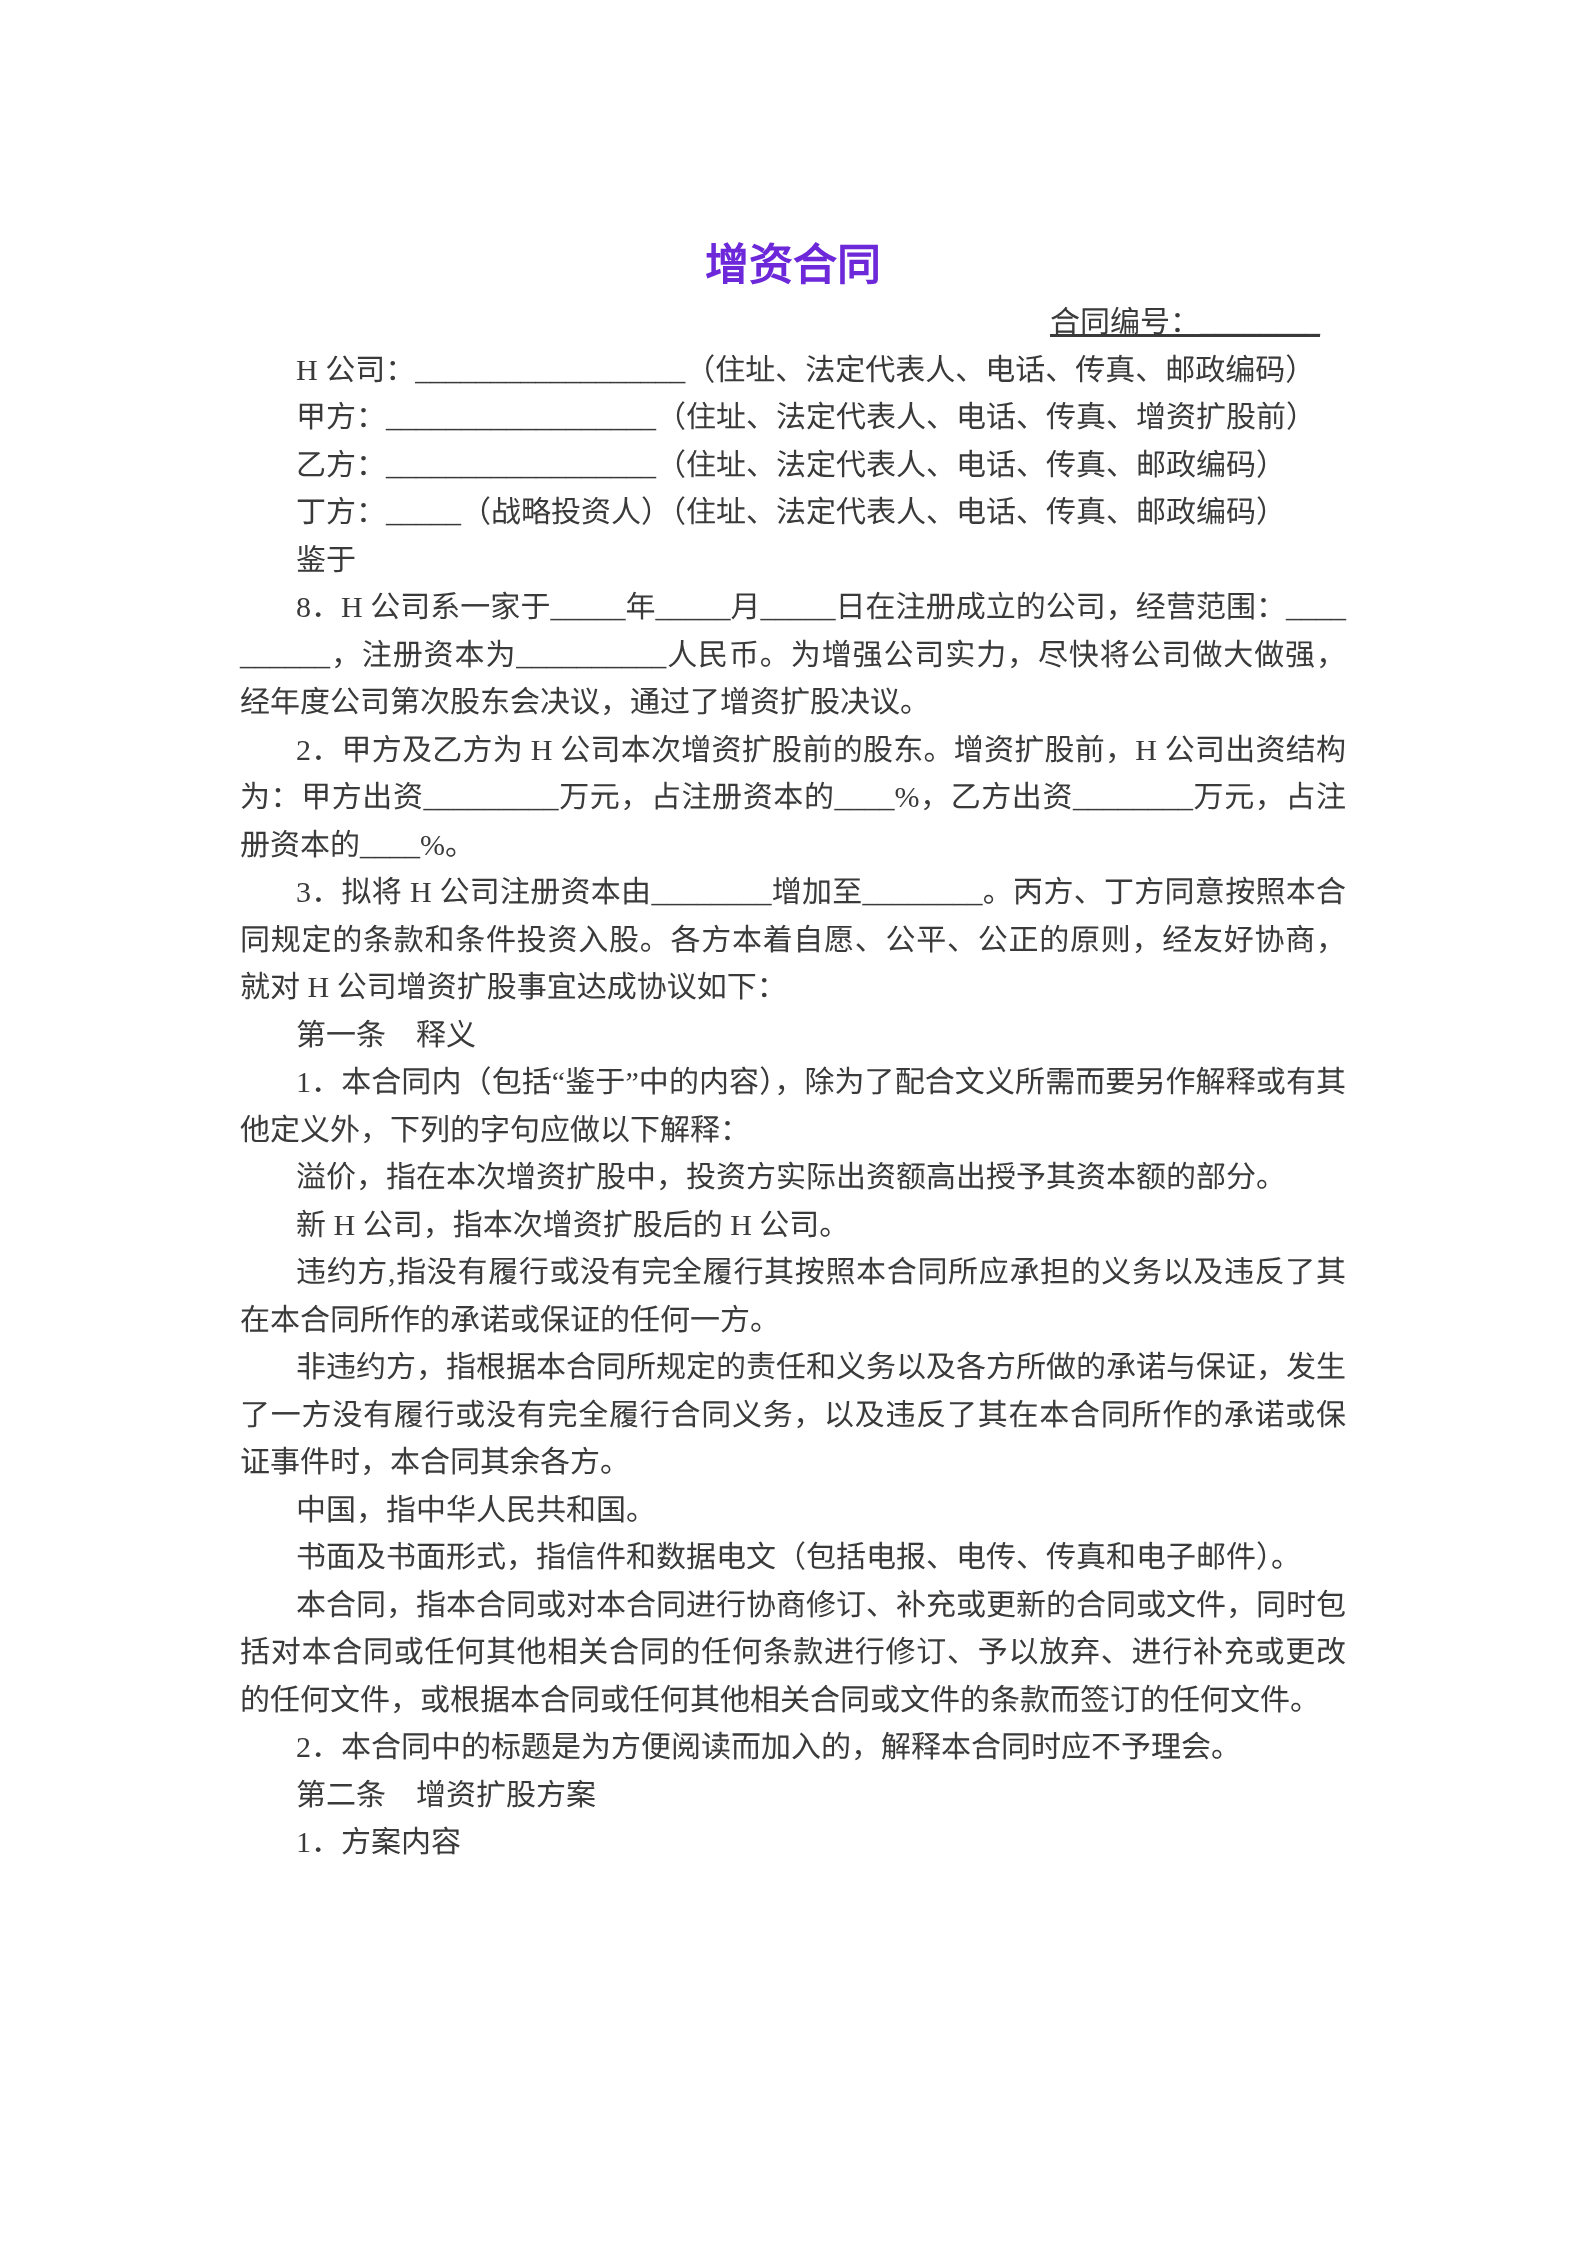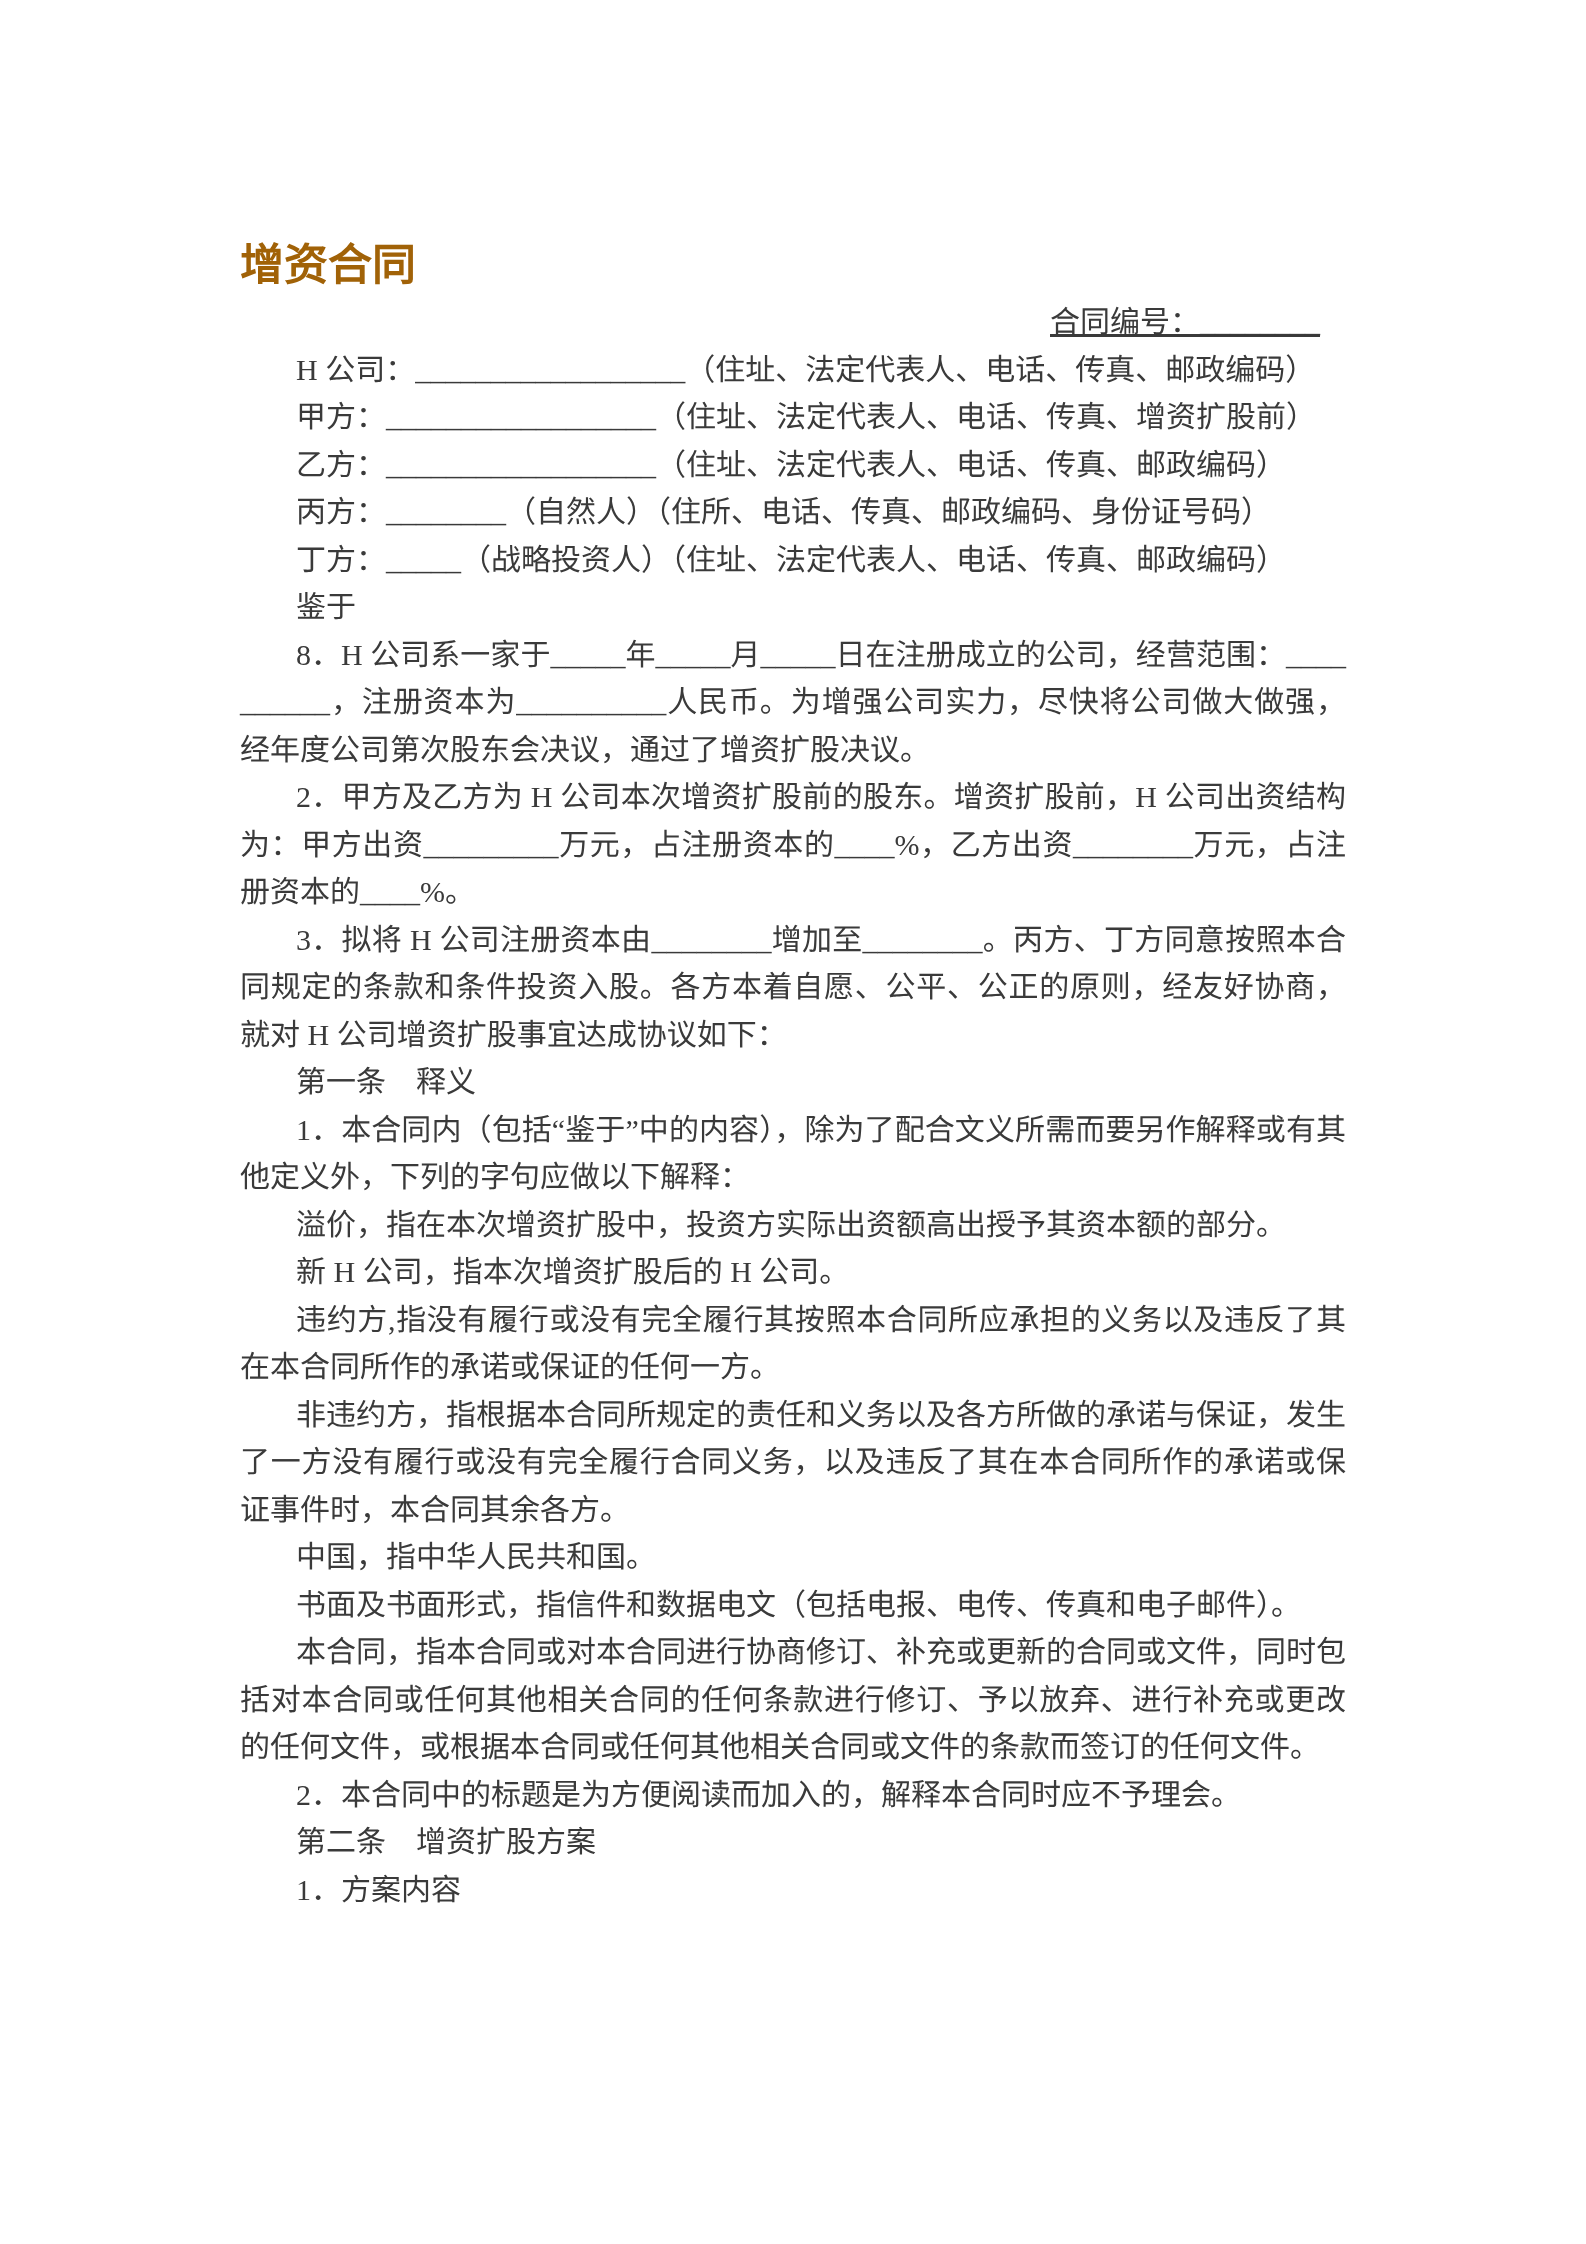--- a/index.html
+++ b/index.html
@@ -18,22 +18,22 @@
     font-size: 30px;
     line-height: 47.5px;
     padding: 234px 240px 0 240px;
     overflow: hidden;
   }
   .doc-title {
     margin: 0;
     font-size: 44px;
     line-height: 64px;
     font-weight: bold;
-    text-align: left;
-    color: #a16207;
+    text-align: center;
+    color: #6d28d9;
   }
   .line {
     margin: 0;
     text-align: justify;
     text-indent: 56px;
     word-break: break-all;
   }
   .line.right {
     text-align: right;
     text-indent: 0;
@@ -46,21 +46,20 @@
 
 <div class="page">
 
   <h1 class="doc-title">增资合同</h1>
 
   <p class="line right">合同编号：________</p>
 
   <p class="line">H 公司：__________________（住址、法定代表人、电话、传真、邮政编码）</p>
   <p class="line">甲方：__________________（住址、法定代表人、电话、传真、增资扩股前）</p>
   <p class="line">乙方：__________________（住址、法定代表人、电话、传真、邮政编码）</p>
-  <p class="line">丙方：________（自然人）（住所、电话、传真、邮政编码、身份证号码）</p>
   <p class="line">丁方：_____（战略投资人）（住址、法定代表人、电话、传真、邮政编码）</p>
 
   <p class="line">鉴于</p>
 
   <p class="line">8．H 公司系一家于_____年_____月_____日在注册成立的公司，经营范围：__________，注册资本为__________人民币。为增强公司实力，尽快将公司做大做强，经年度公司第次股东会决议，通过了增资扩股决议。</p>
   <p class="line">2．甲方及乙方为 H 公司本次增资扩股前的股东。增资扩股前，H 公司出资结构为：甲方出资_________万元，占注册资本的____%，乙方出资________万元，占注册资本的____%。</p>
   <p class="line">3．拟将 H 公司注册资本由________增加至________。丙方、丁方同意按照本合同规定的条款和条件投资入股。各方本着自愿、公平、公正的原则，经友好协商，就对 H 公司增资扩股事宜达成协议如下：</p>
 
   <p class="line">第一条　释义</p>
 

